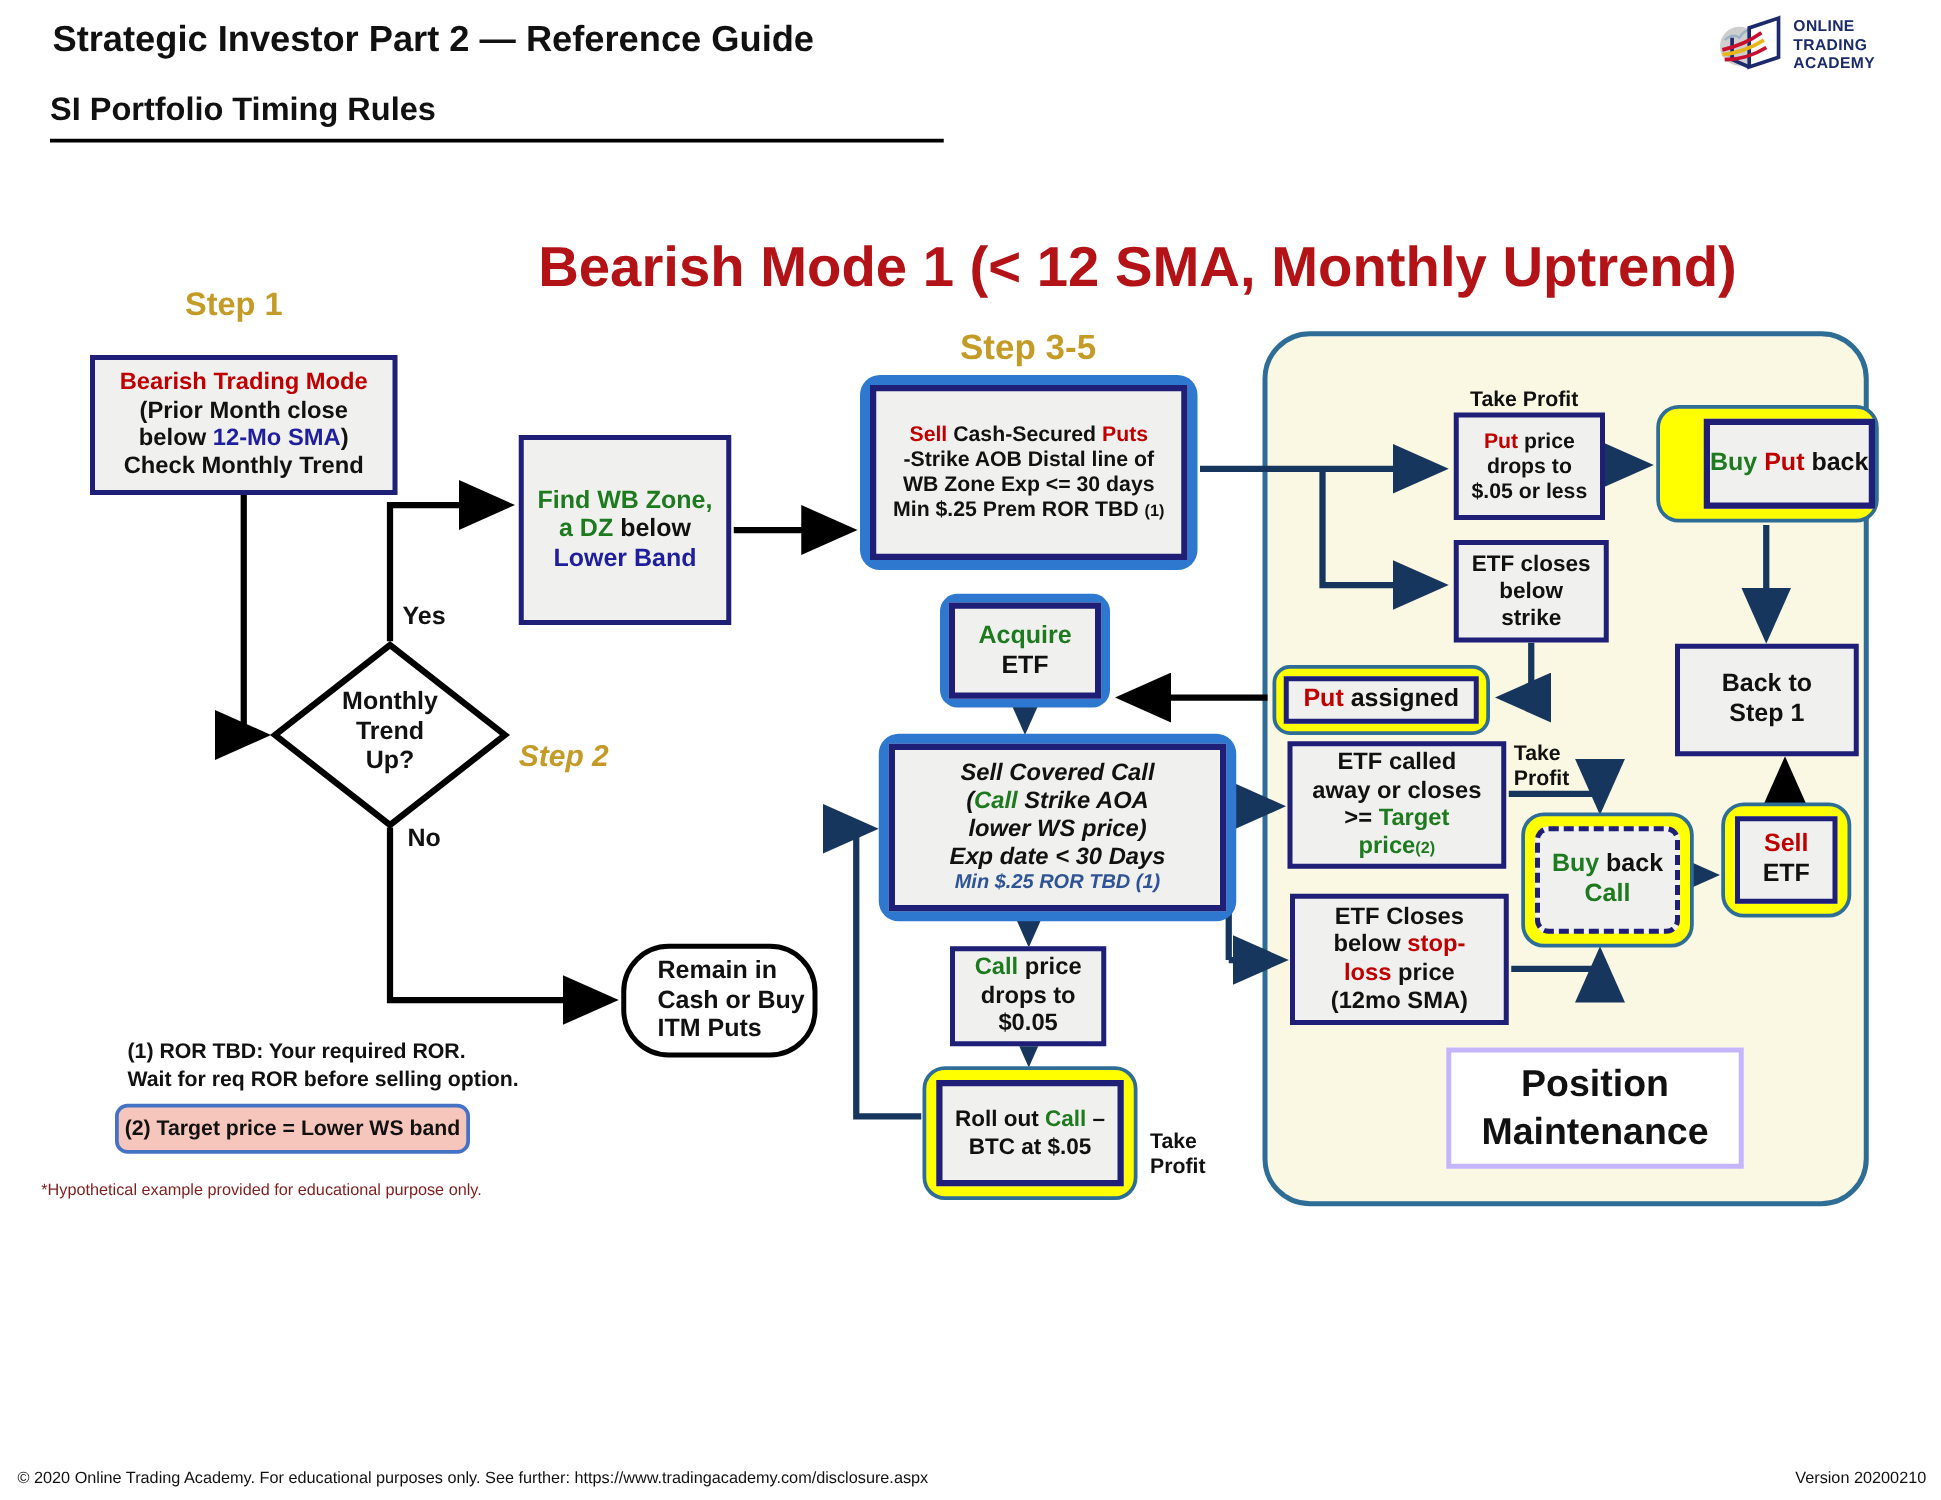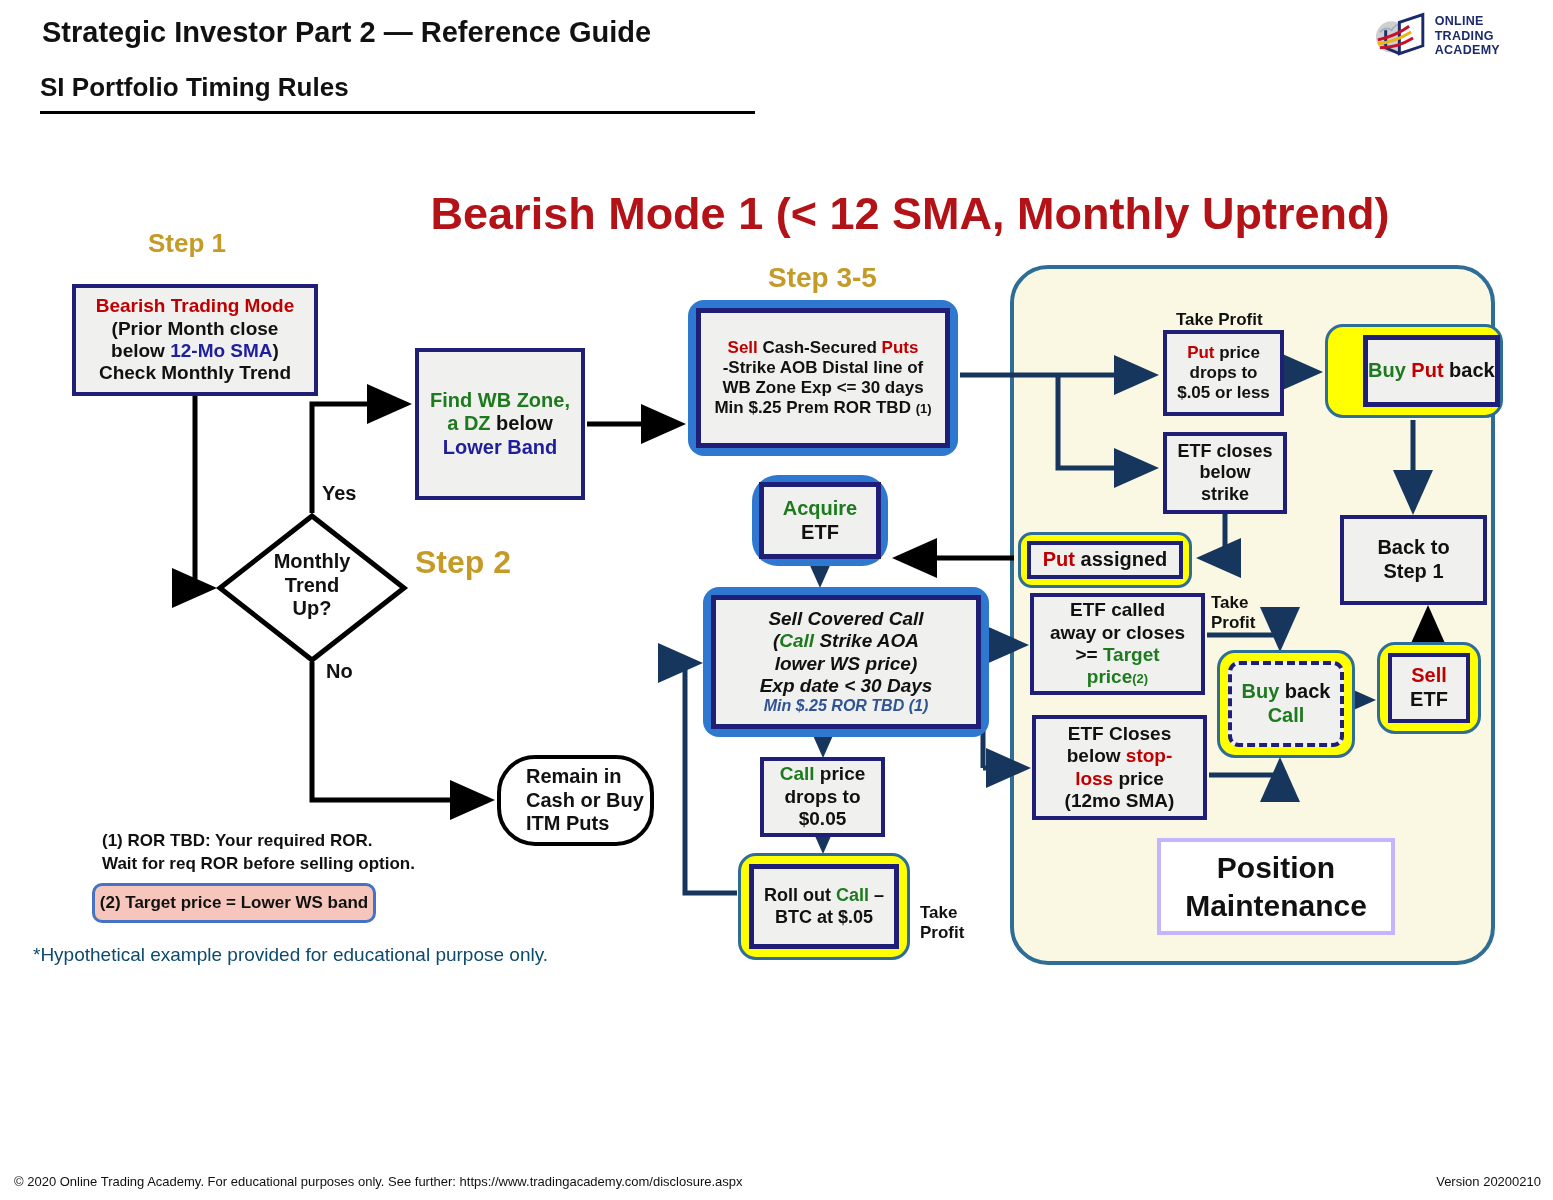--- a/index.html
+++ b/index.html
@@ -32,21 +32,21 @@
   .freelabel{position:absolute;font-weight:bold;color:#111;z-index:4;line-height:1.15;}
 
   
   .panel{position:absolute;left:1010px;top:265px;width:485px;height:700px;background:#FAF8E2;border:4px solid #2D6D96;border-radius:38px;z-index:1;box-sizing:border-box;}
 
   .pos-maint{position:absolute;left:1157px;top:838px;width:238px;height:97px;background:#fff;border:4px solid #c4b5fd;display:flex;flex-direction:column;justify-content:center;text-align:center;font-weight:bold;font-size:30px;color:#111;z-index:3;box-sizing:border-box;line-height:1.25;}
 
   
   .fn1{position:absolute;left:102px;top:830px;font-size:17px;font-weight:bold;color:#111;line-height:1.35;z-index:3;}
   .fn2{position:absolute;left:92px;top:883px;width:284px;height:40px;background:#F6C6BC;border:3px solid #4472C4;border-radius:10px;display:flex;align-items:center;justify-content:center;font-size:17px;font-weight:bold;color:#111;z-index:3;box-sizing:border-box;}
-  .hypo{position:absolute;left:33px;top:944px;font-size:19px;color:#0c4a6e;z-index:3;}
+  .hypo{position:absolute;left:33px;top:944px;font-size:13px;color:#7f1d1d;z-index:3;}
   .footer-left{position:absolute;left:14px;top:1174px;font-size:13px;color:#111;}
   .footer-right{position:absolute;right:12px;top:1174px;font-size:13px;color:#111;}
 
   svg.wires{position:absolute;left:0;top:0;z-index:2;}
   .diamond-text{position:absolute;left:242px;top:550px;width:140px;text-align:center;font-size:20px;font-weight:bold;color:#111;z-index:3;line-height:1.2;}
 </style>
 </head>
 <body>
 
 <div class="page">
@@ -69,21 +69,21 @@
     </svg>
     <div class="logo-text">
       <span>ONLINE TRADING</span>
       <span>ACADEMY</span>
     </div>
   </div>
 
   <div class="big-title">Bearish Mode 1 (&lt; 12 SMA, Monthly Uptrend)</div>
 
   <div class="step-label" style="left:148px;top:228px;font-size:26px;">Step 1</div>
-  <div class="step-label" style="left:415px;top:544px;font-size:32px;">Step 2</div>
+  <div class="step-label" style="left:415px;top:592px;font-size:24px;font-style:italic;">Step 2</div>
   <div class="step-label" style="left:768px;top:262px;font-size:28px;">Step 3-5</div>
 
   <div class="panel"></div>
 
   <svg class="wires" width="1553" height="1200" viewBox="0 0 1553 1200">
     <defs>
       <marker id="mB" markerWidth="9" markerHeight="8" refX="7" refY="4" orient="auto">
           <path d="M0,0 L9,4 L0,8 z" fill="#000000"></path>
         </marker>
       <marker id="mN" markerWidth="9" markerHeight="8" refX="7" refY="4" orient="auto">
@@ -146,21 +146,21 @@
   </div>
   <div class="freelabel" style="left:322px;top:482px;font-size:20px;">Yes</div>
   <div class="freelabel" style="left:326px;top:660px;font-size:20px;">No</div>
 
   <div class="node" style="left:497px;top:755px;width:157px;height:91px;border:4px solid #000;border-radius:38px;background:#fff;font-size:20px;align-items:flex-start;padding-left:25px;">
     <div class="ln">Remain in</div>
     <div class="ln">Cash or Buy</div>
     <div class="ln">ITM Puts</div>
   </div>
 
-  <div class="bluewrap" style="left:752px;top:475px;width:136px;height:91px;border-radius:26px;padding:7px;">
+  <div class="bluewrap" style="left:752px;top:475px;width:136px;height:91px;border-radius:14px;padding:7px;">
     <div class="inner" style="font-size:20px;">
       <div class="ln green">Acquire</div>
       <div class="ln">ETF</div>
     </div>
   </div>
 
   <div class="bluewrap" style="left:703px;top:587px;width:286px;height:150px;font-style:italic;">
     <div class="inner" style="font-size:19px;">
       <div class="ln">Sell Covered Call</div>
       <div class="ln"><span>(</span><span class="green">Call</span><span> Strike AOA</span></div>

